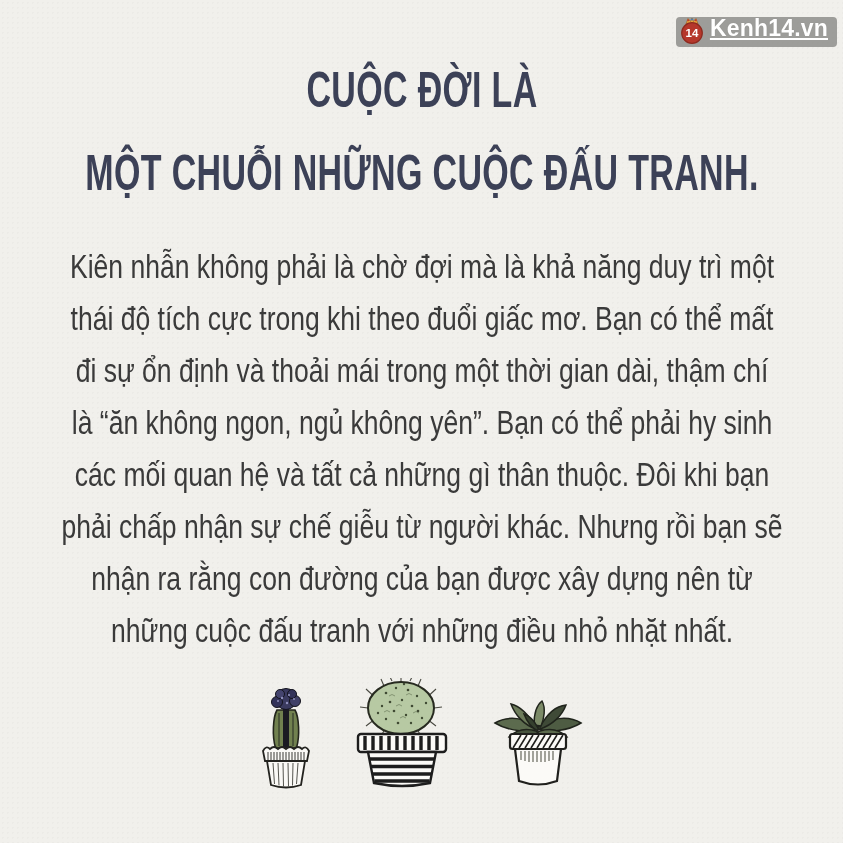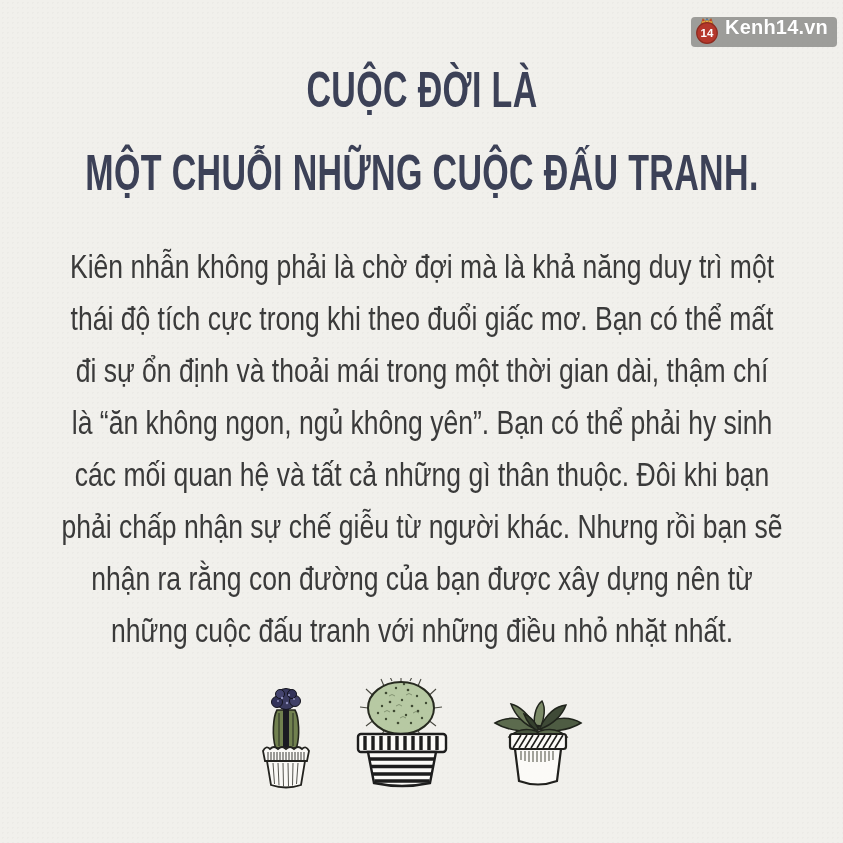--- a/index.html
+++ b/index.html
@@ -23,25 +23,26 @@
     height: 30px;
     display: flex;
     align-items: flex-start;
     gap: 5px;
     padding: 0 9px 0 3px;
     background: rgba(125,125,122,0.72);
     border-radius: 4px;
   }
   .watermark .wm-label {
     color: #ffffff;
-    font-size: 20px;
+    font-size: 23px;
     font-weight: bold;
     letter-spacing: 0.2px;
     line-height: 1;
     text-shadow: 0 0 1px rgba(0,0,0,0.15);
+    text-decoration: underline;
   }
 
   
   .title {
     position: absolute;
     top: 49px;
     left: 50%;
     transform: translateX(-50%) scaleX(0.68);
     transform-origin: center top;
     text-align: center;

